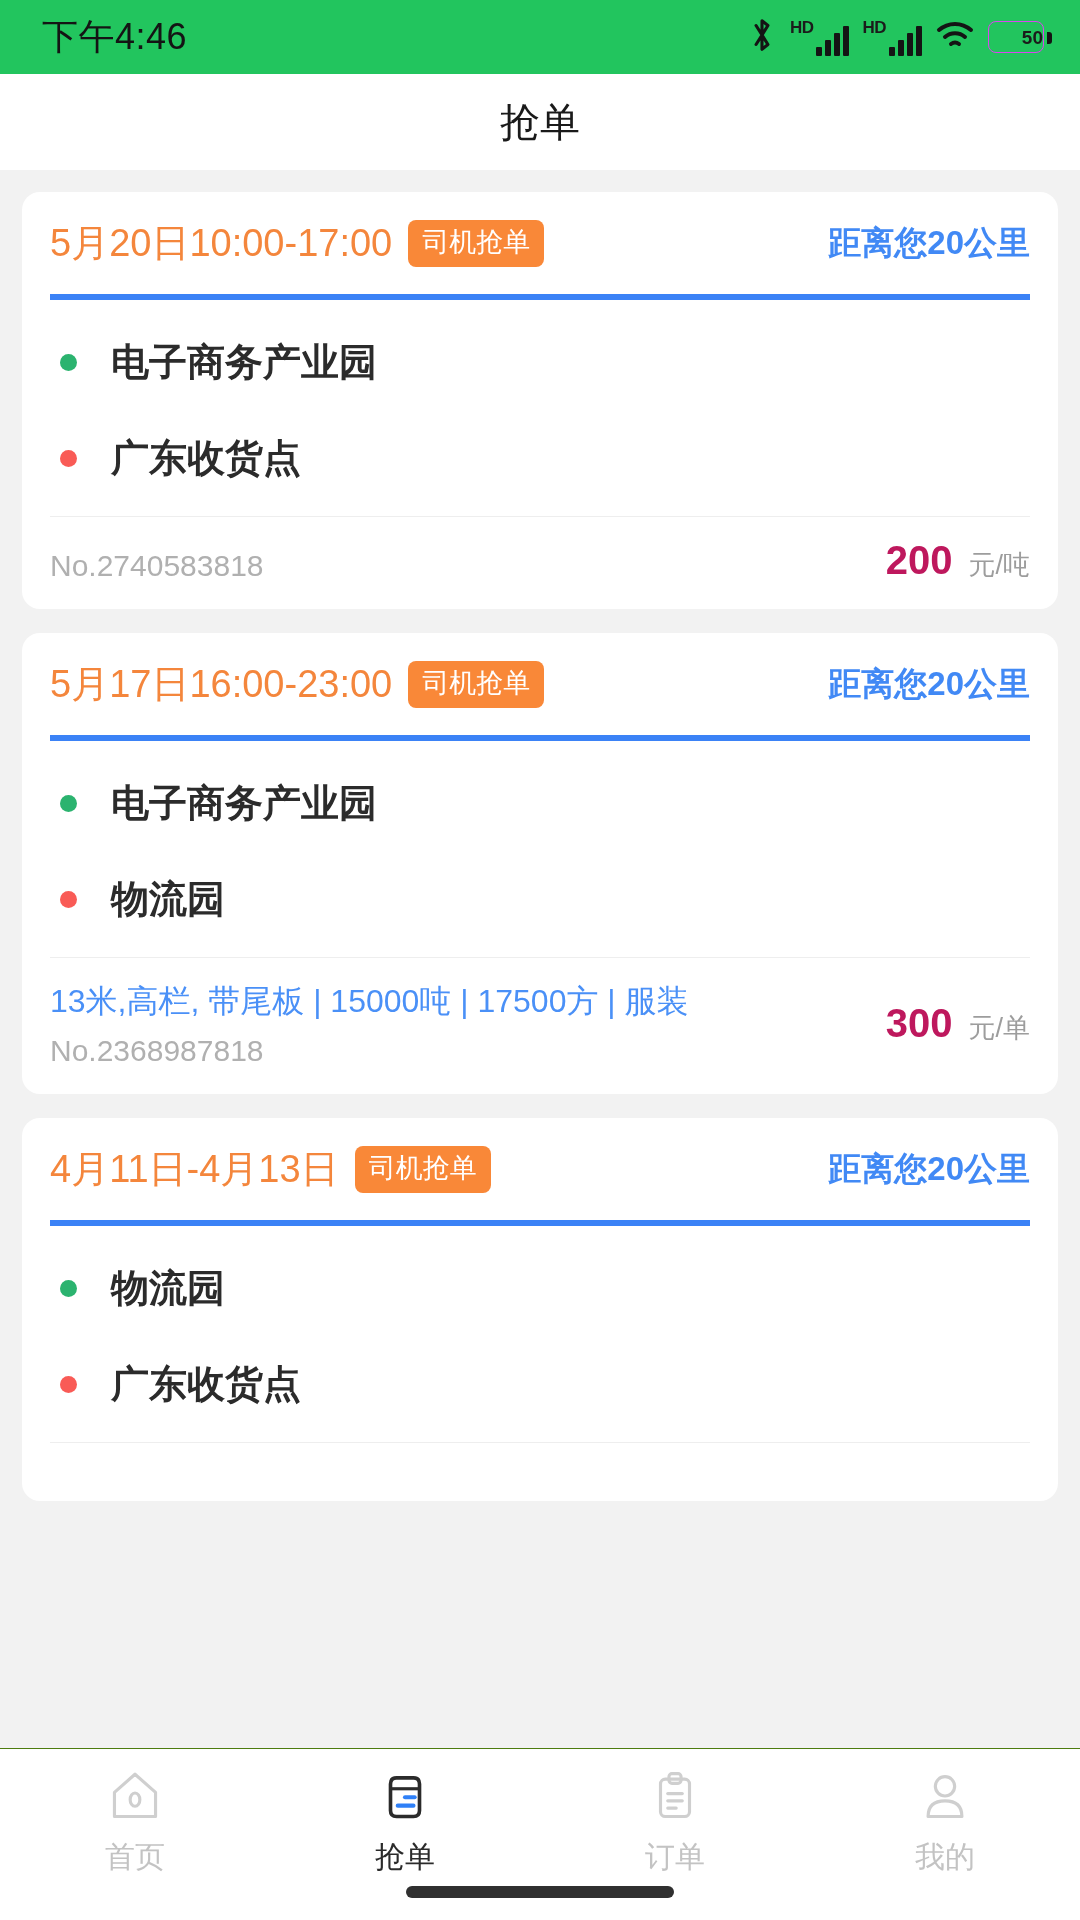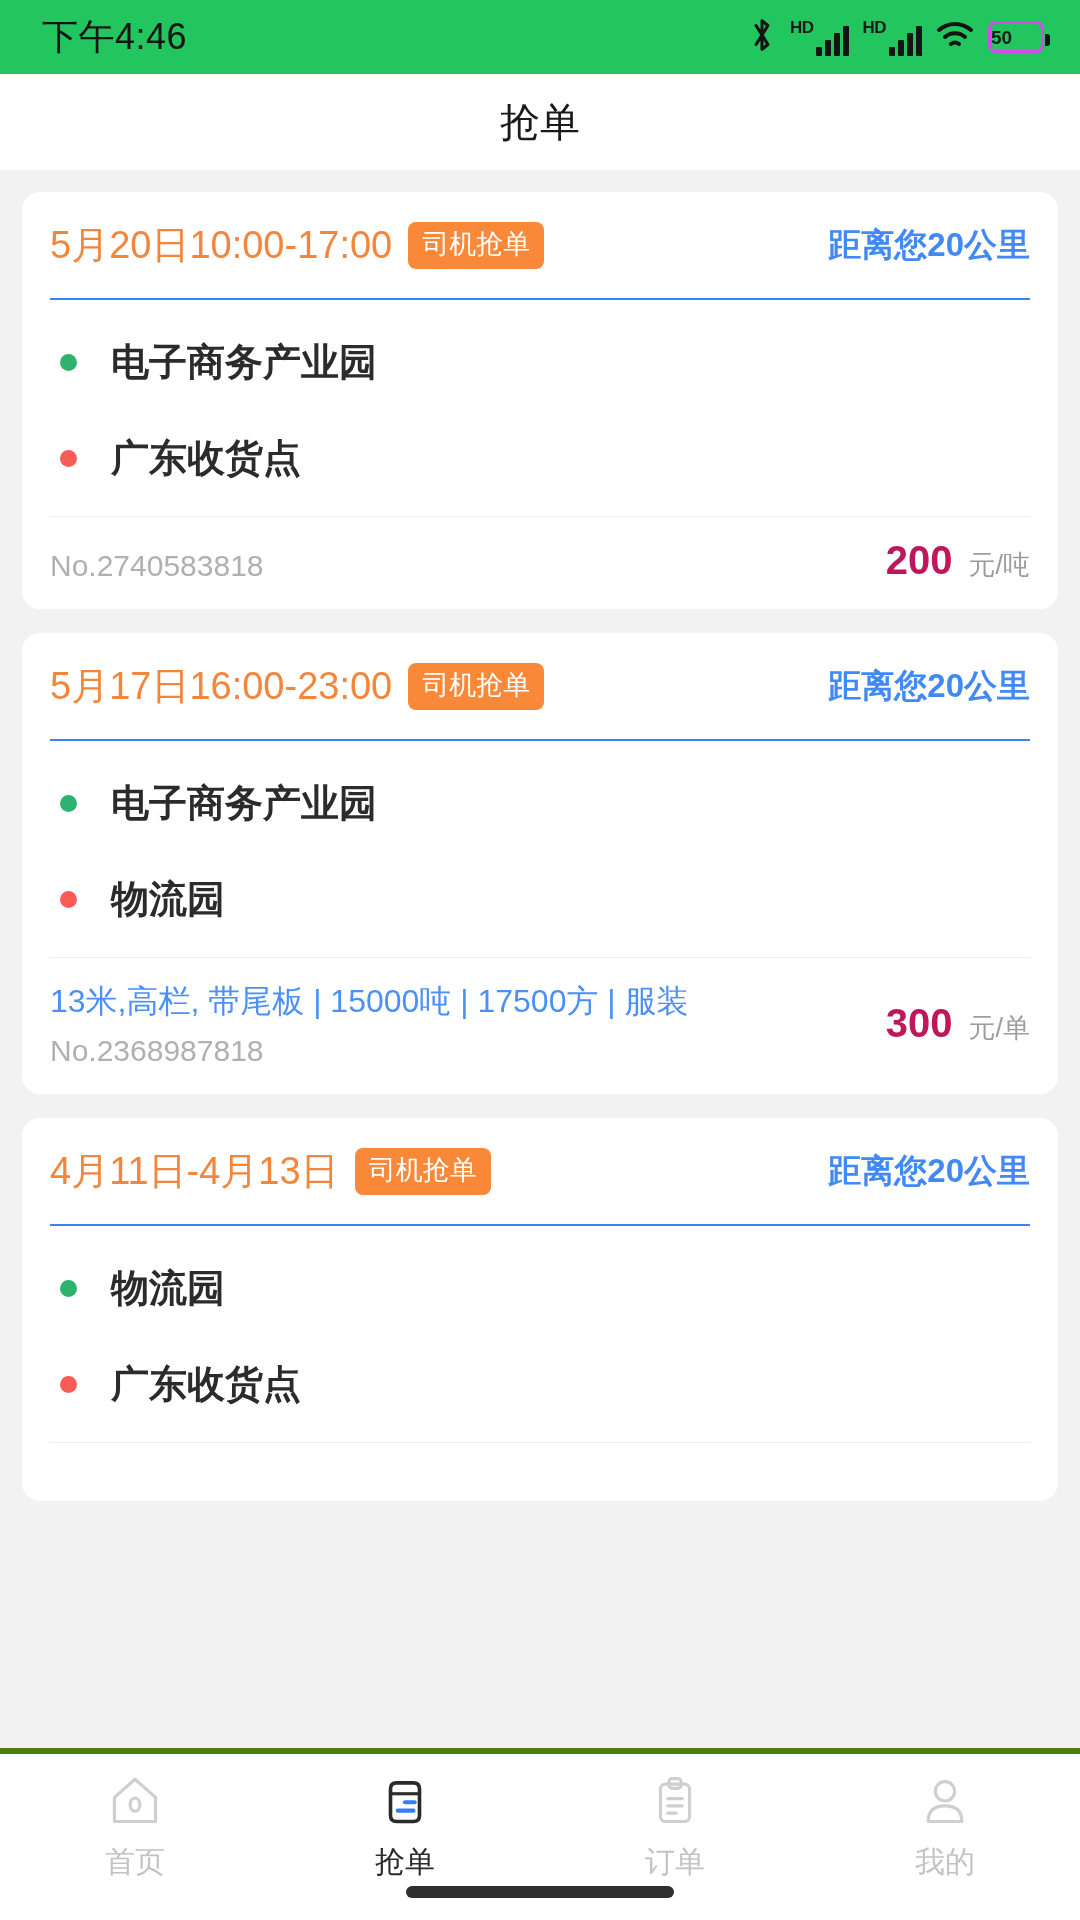--- a/index.html
+++ b/index.html
@@ -46,23 +46,23 @@
     letter-spacing: -0.5px;
   }
   .bars { display: flex; align-items: flex-end; gap: 3px; height: 34px; }
   .bars i { width: 6px; background: #141414; display: block; border-radius: 1px; }
   .bars i:nth-child(1) { height: 9px; }
   .bars i:nth-child(2) { height: 16px; }
   .bars i:nth-child(3) { height: 23px; }
   .bars i:nth-child(4) { height: 30px; }
   .battery {
     width: 56px; height: 32px;
-    border: 3px solid #d946ef;
+    border: 1px solid #d946ef;
     border-radius: 8px;
-    display: flex; align-items: center; justify-content: flex-start;
+    display: flex; align-items: center; justify-content: flex-end;
     position: relative;
   }
   .battery::after {
     content: ""; position: absolute; right: -9px; top: 10px;
     width: 5px; height: 12px; background: #141414; border-radius: 0 3px 3px 0;
   }
   .battery span { font-size: 19px; font-weight: bold; line-height: 1; }
 
   
   .title-bar {
@@ -93,21 +93,21 @@
     background: #ffffff;
     border-radius: 18px;
     padding: 0 28px;
     margin-bottom: 24px;
   }
 
   .card-header {
     display: flex;
     align-items: center;
     height: 108px;
-    border-bottom: 2px solid #3b82f6;
+    border-bottom: 6px solid #3b82f6;
   }
   .date-text {
     font-size: 38px;
     color: #f4863c;
     white-space: nowrap;
   }
   .badge {
     background: #f98838;
     color: #ffffff;
     font-size: 27px;
@@ -183,21 +183,21 @@
     color: #9d9d9d;
     margin-left: 16px;
   }
 
   
   .tabbar {
     position: absolute;
     left: 0; right: 0; bottom: 0;
     height: 172px;
     background: #ffffff;
-    border-top: 6px solid #4d7c0f;
+    border-top: 1px solid #4d7c0f;
     display: flex;
     align-items: flex-start;
     padding-top: 18px;
   }
   .tab {
     flex: 1 1 0;
     display: flex;
     flex-direction: column;
     align-items: center;
     gap: 12px;

